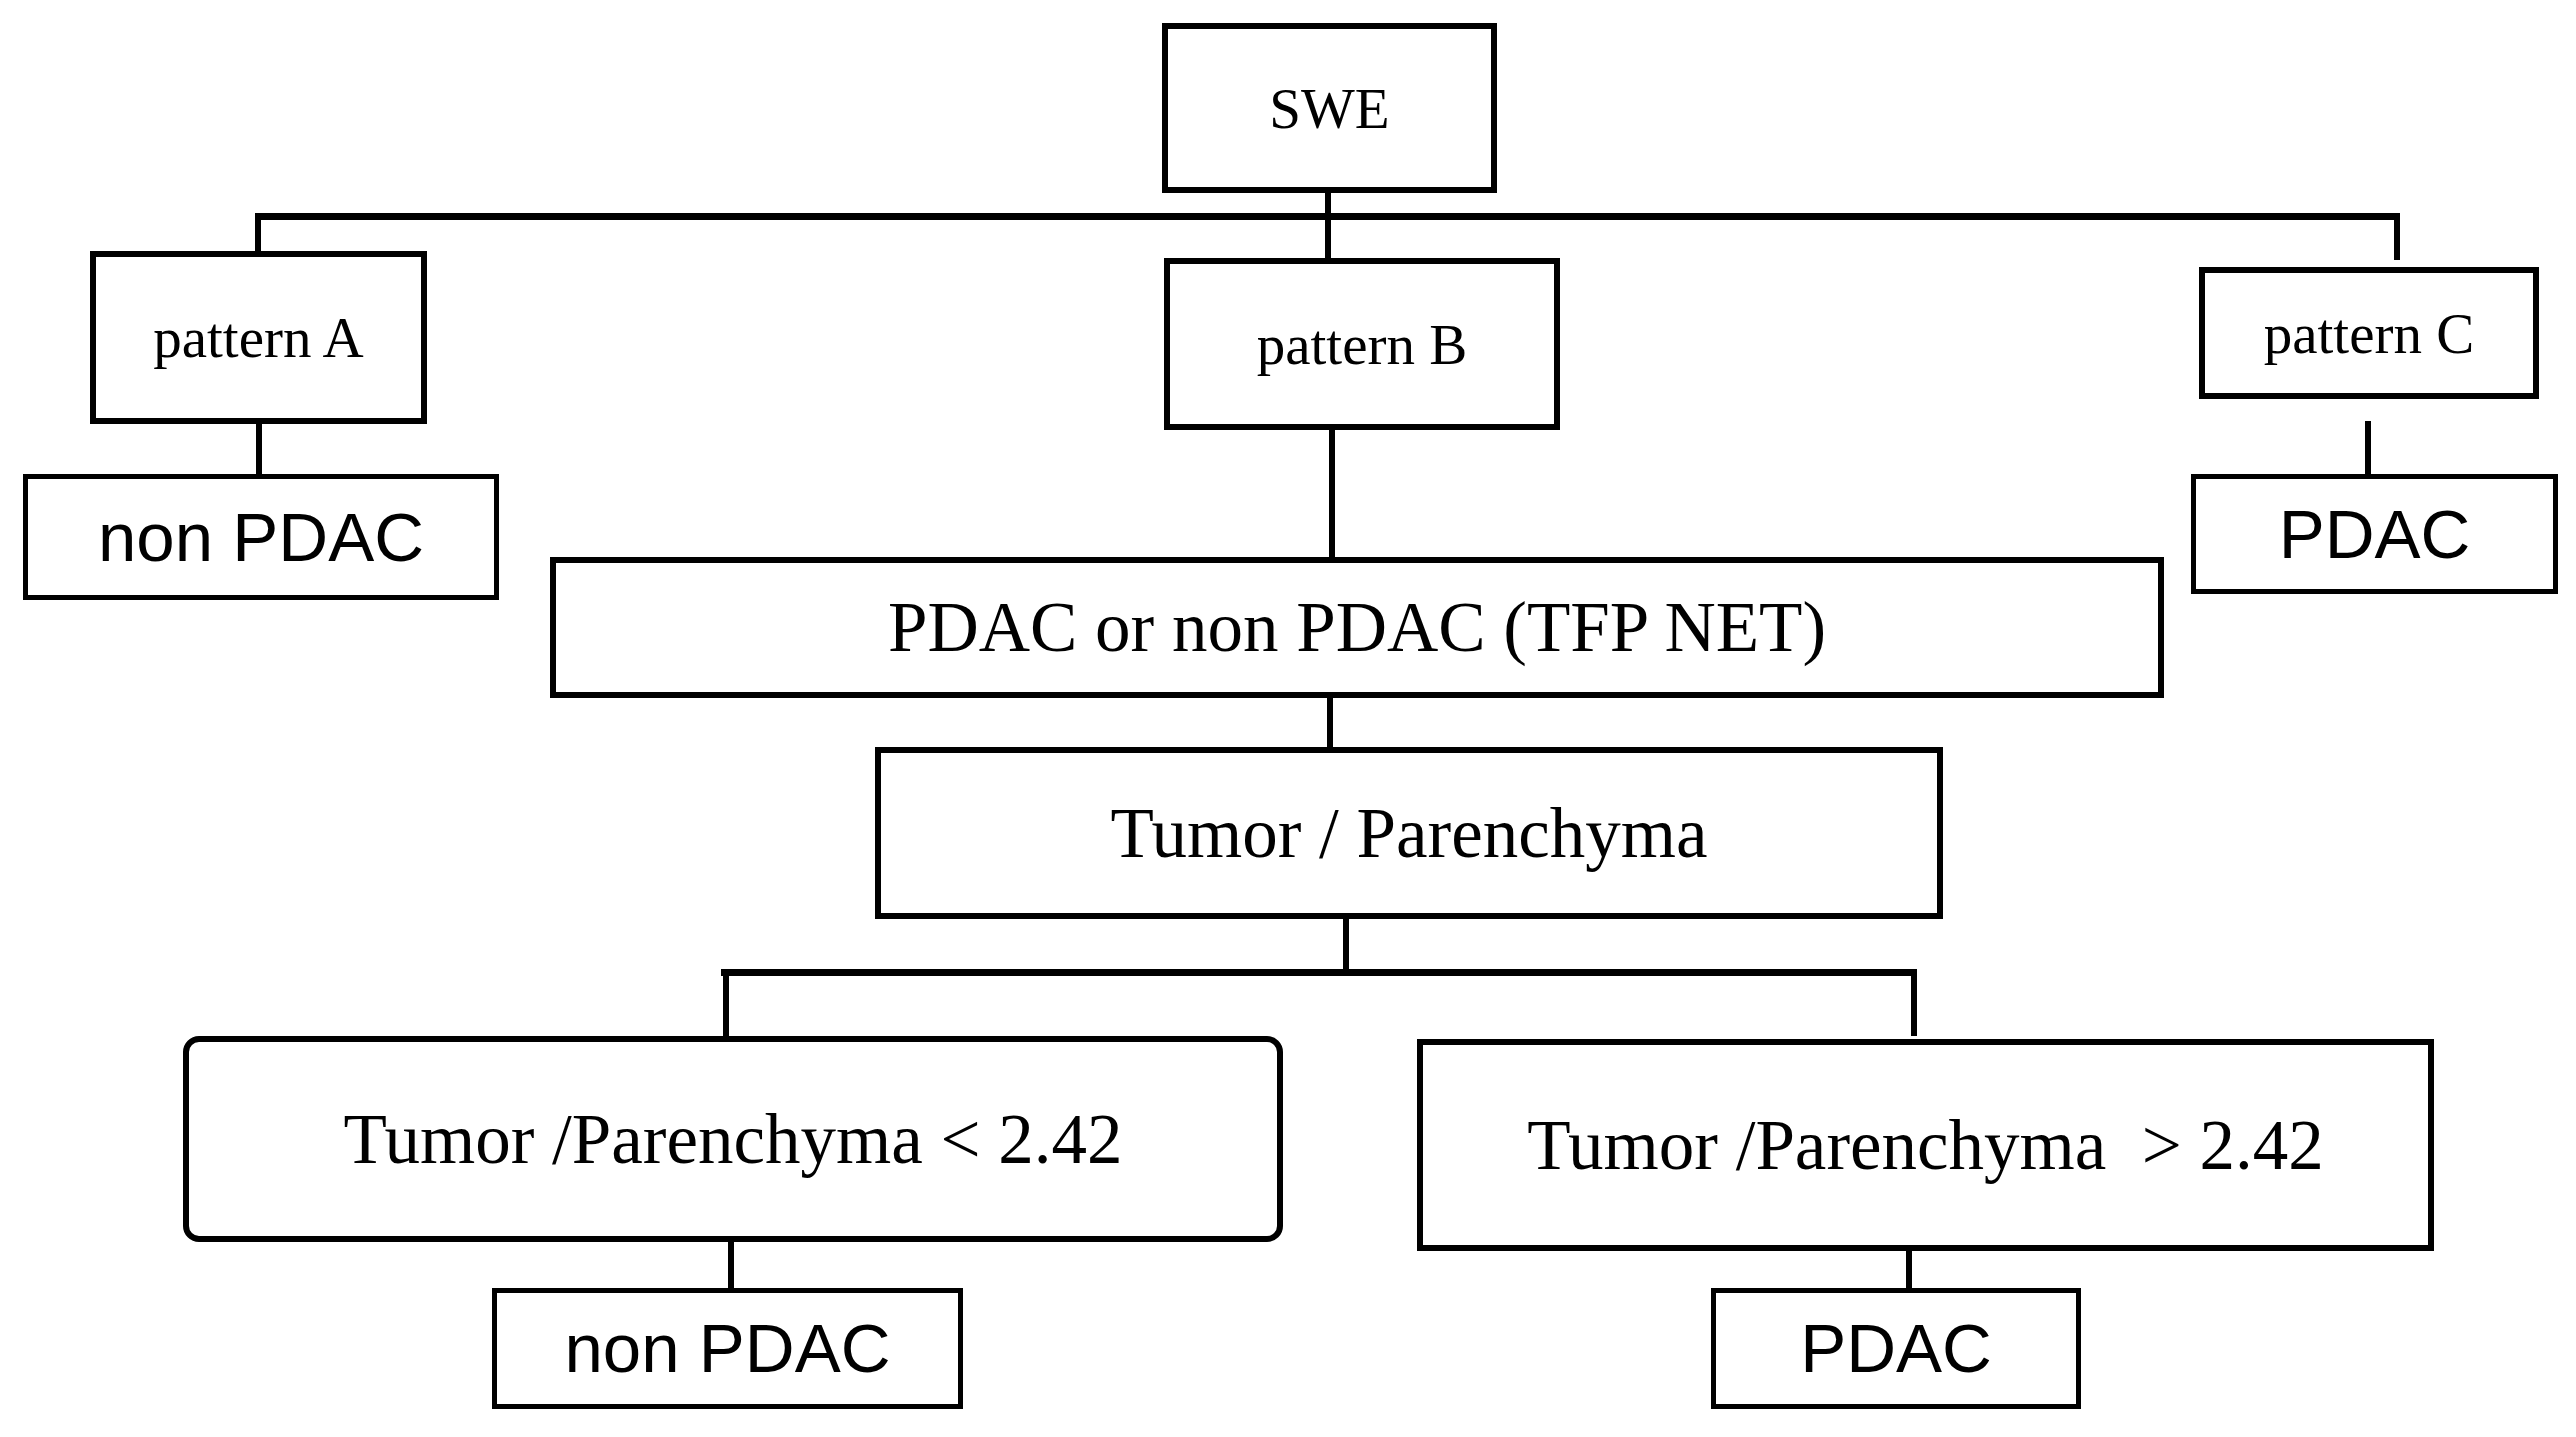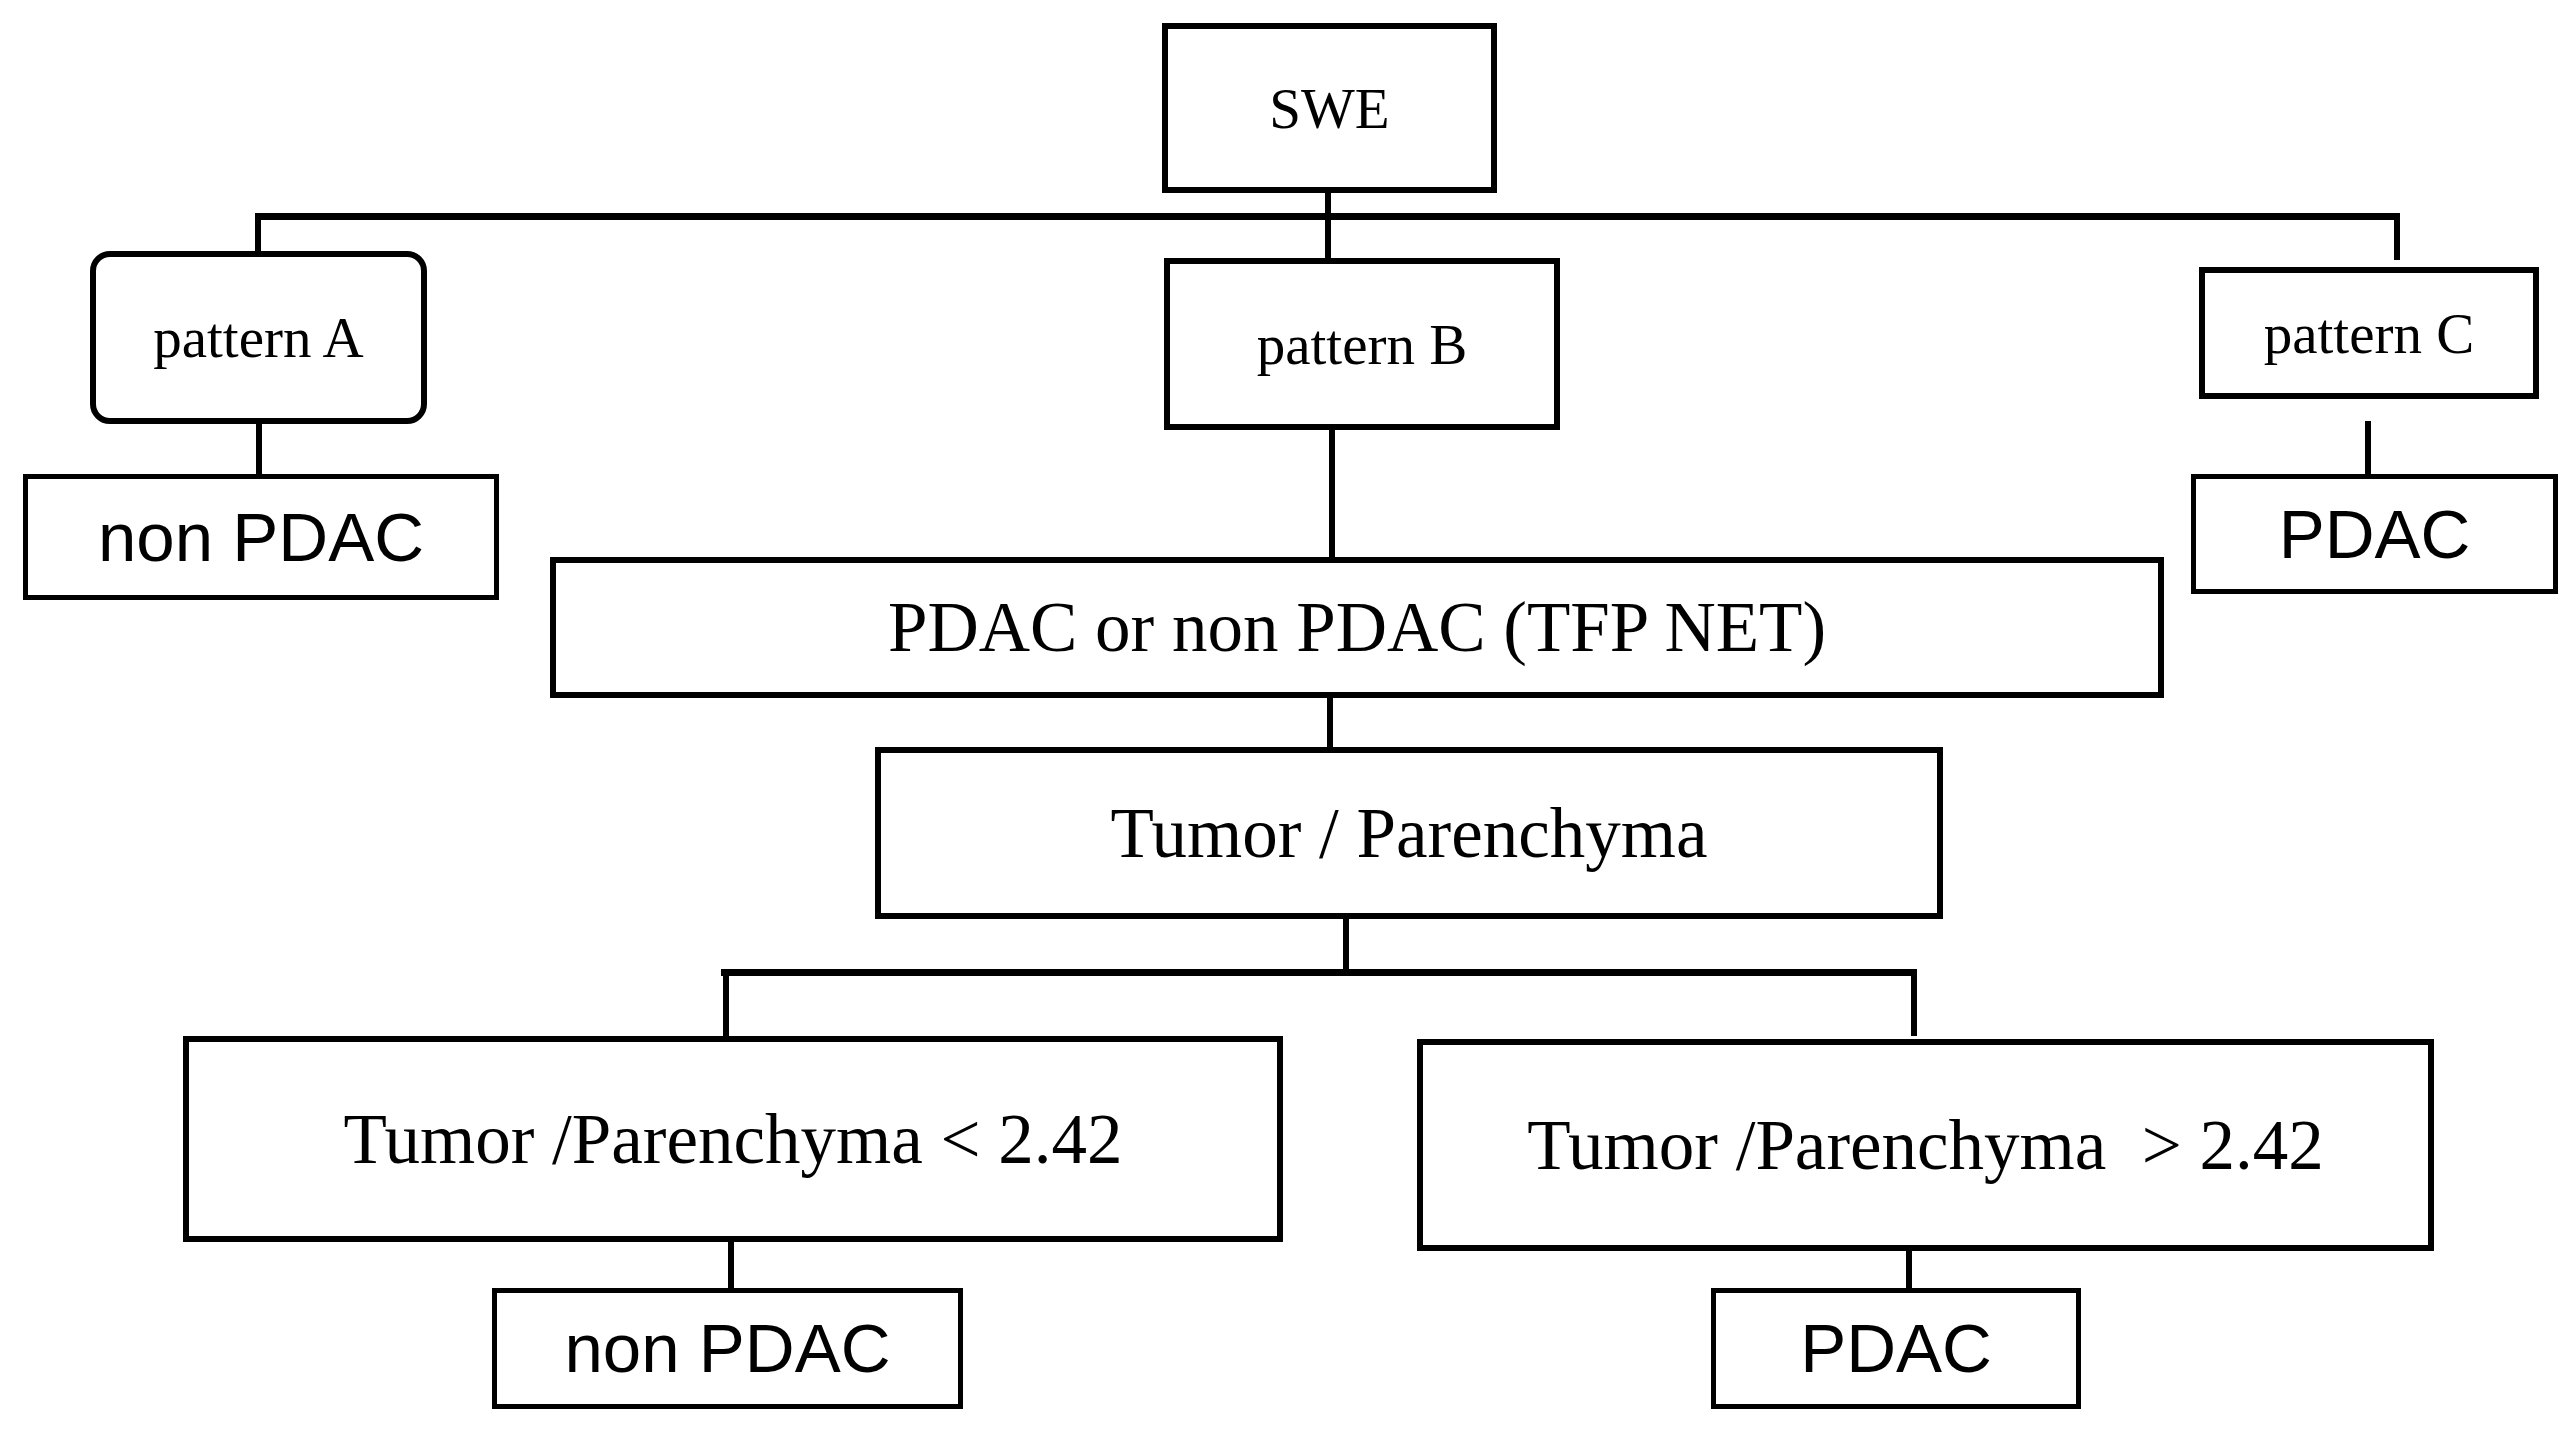--- a/index.html
+++ b/index.html
@@ -69,21 +69,21 @@
   <div class="line h" style="left:721px; top:969px; width:1196px;"></div>
   <div class="line v" style="left:723px; top:969px; height:72px;"></div>
   <div class="line v" style="left:1911px; top:969px; height:67px;"></div>
   <div class="line v" style="left:728px; top:1238px; height:54px;"></div>
   <div class="line v" style="left:1906px; top:1238px; height:54px;"></div>
 
   <div class="node serif" style="left:1162px; top:23px; width:335px; height:170px;">
     <span>SWE</span>
   </div>
 
-  <div class="node serif" style="left:90px; top:251px; width:337px; height:173px;border-radius:20px;">
+  <div class="node serif" style="left:90px; top:251px; width:337px; height:173px;">
     <span>pattern A</span>
   </div>
 
   <div class="node serif" style="left:1164px; top:258px; width:396px; height:172px;">
     <span>pattern B</span>
   </div>
 
   <div class="node serif" style="left:2199px; top:267px; width:340px; height:132px;">
     <span>pattern C</span>
   </div>
@@ -97,21 +97,21 @@
   </div>
 
   <div class="node sans-lg" style="left:550px; top:557px; width:1614px; height:141px;">
     <span>PDAC or non PDAC (TFP NET)</span>
   </div>
 
   <div class="node sans-lg" style="left:875px; top:747px; width:1068px; height:172px;">
     <span>Tumor / Parenchyma</span>
   </div>
 
-  <div class="node sans-lg" style="left:183px; top:1036px; width:1100px; height:206px;">
+  <div class="node sans-lg" style="left:183px; top:1036px; width:1100px; height:206px;border-radius:16px;">
     <span>Tumor /Parenchyma &lt; 2.42</span>
   </div>
 
   <div class="node sans-lg" style="left:1417px; top:1031px; width:1017px; height:212px;margin-top:8px;">
     <span>Tumor /Parenchyma  &gt; 2.42</span>
   </div>
 
   <div class="node sans" style="left:492px; top:1288px; width:471px; height:121px; border-width:5.7px;">
     <span>non PDAC</span>
   </div>

